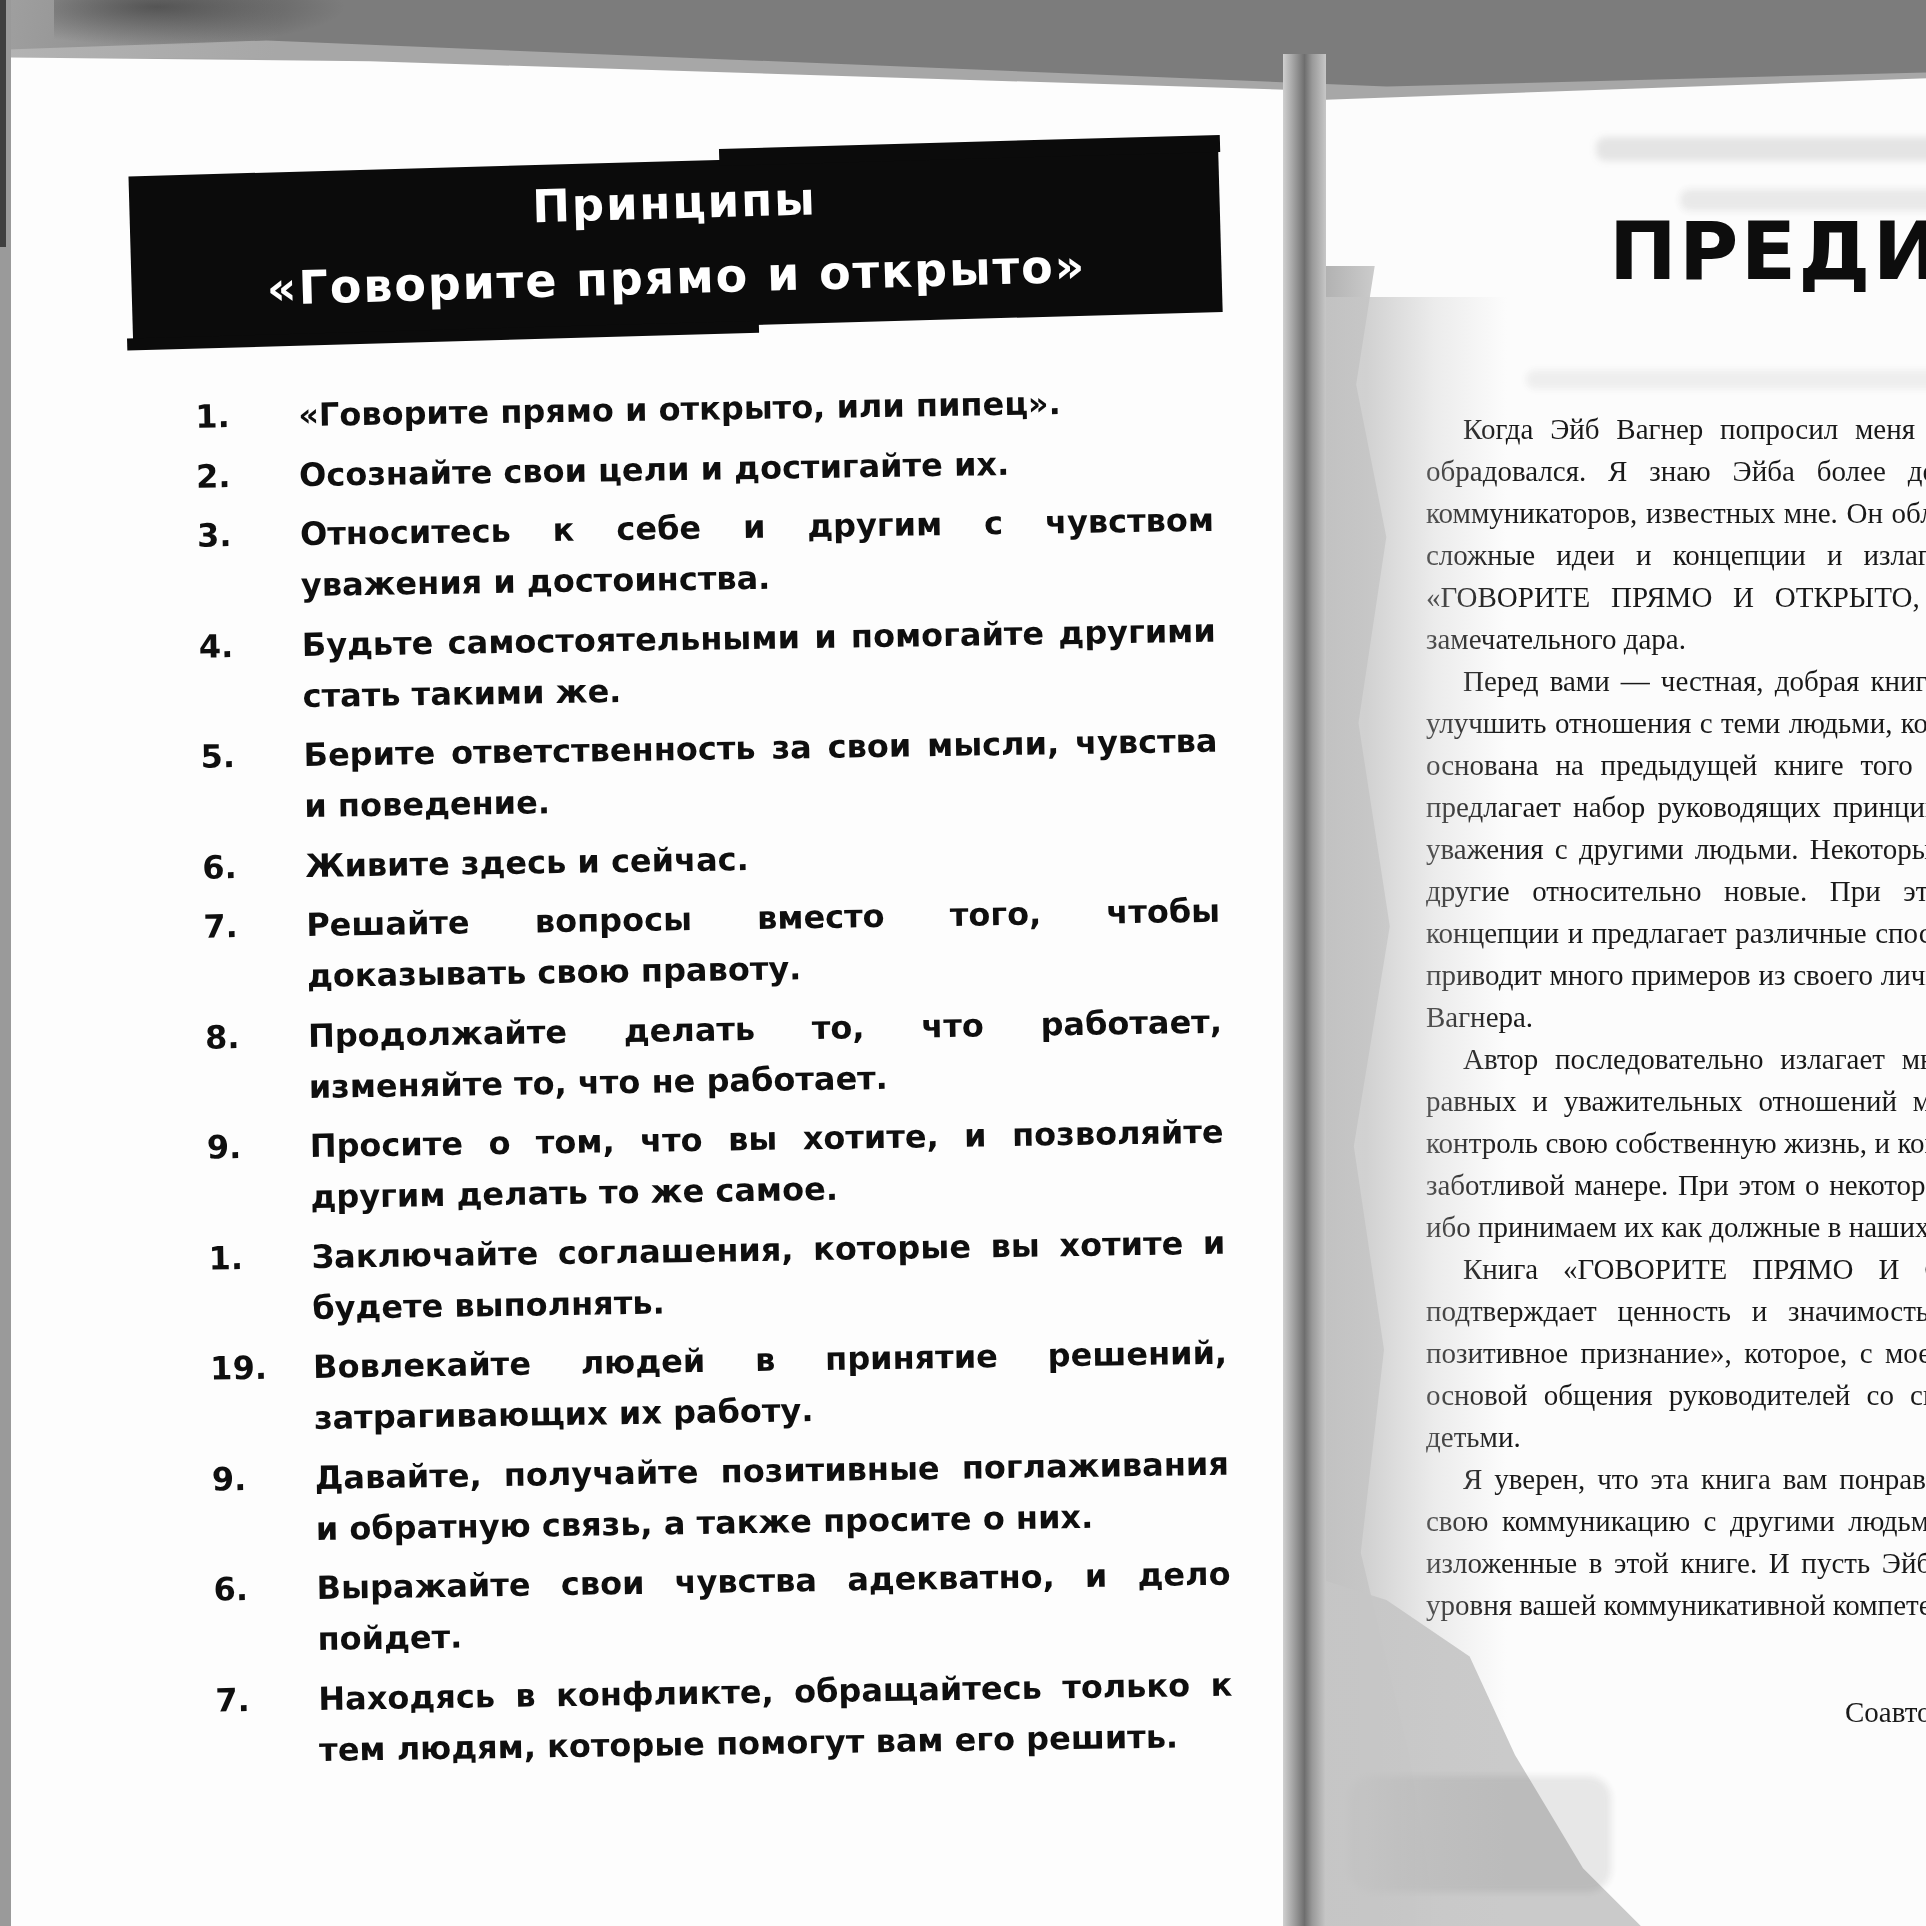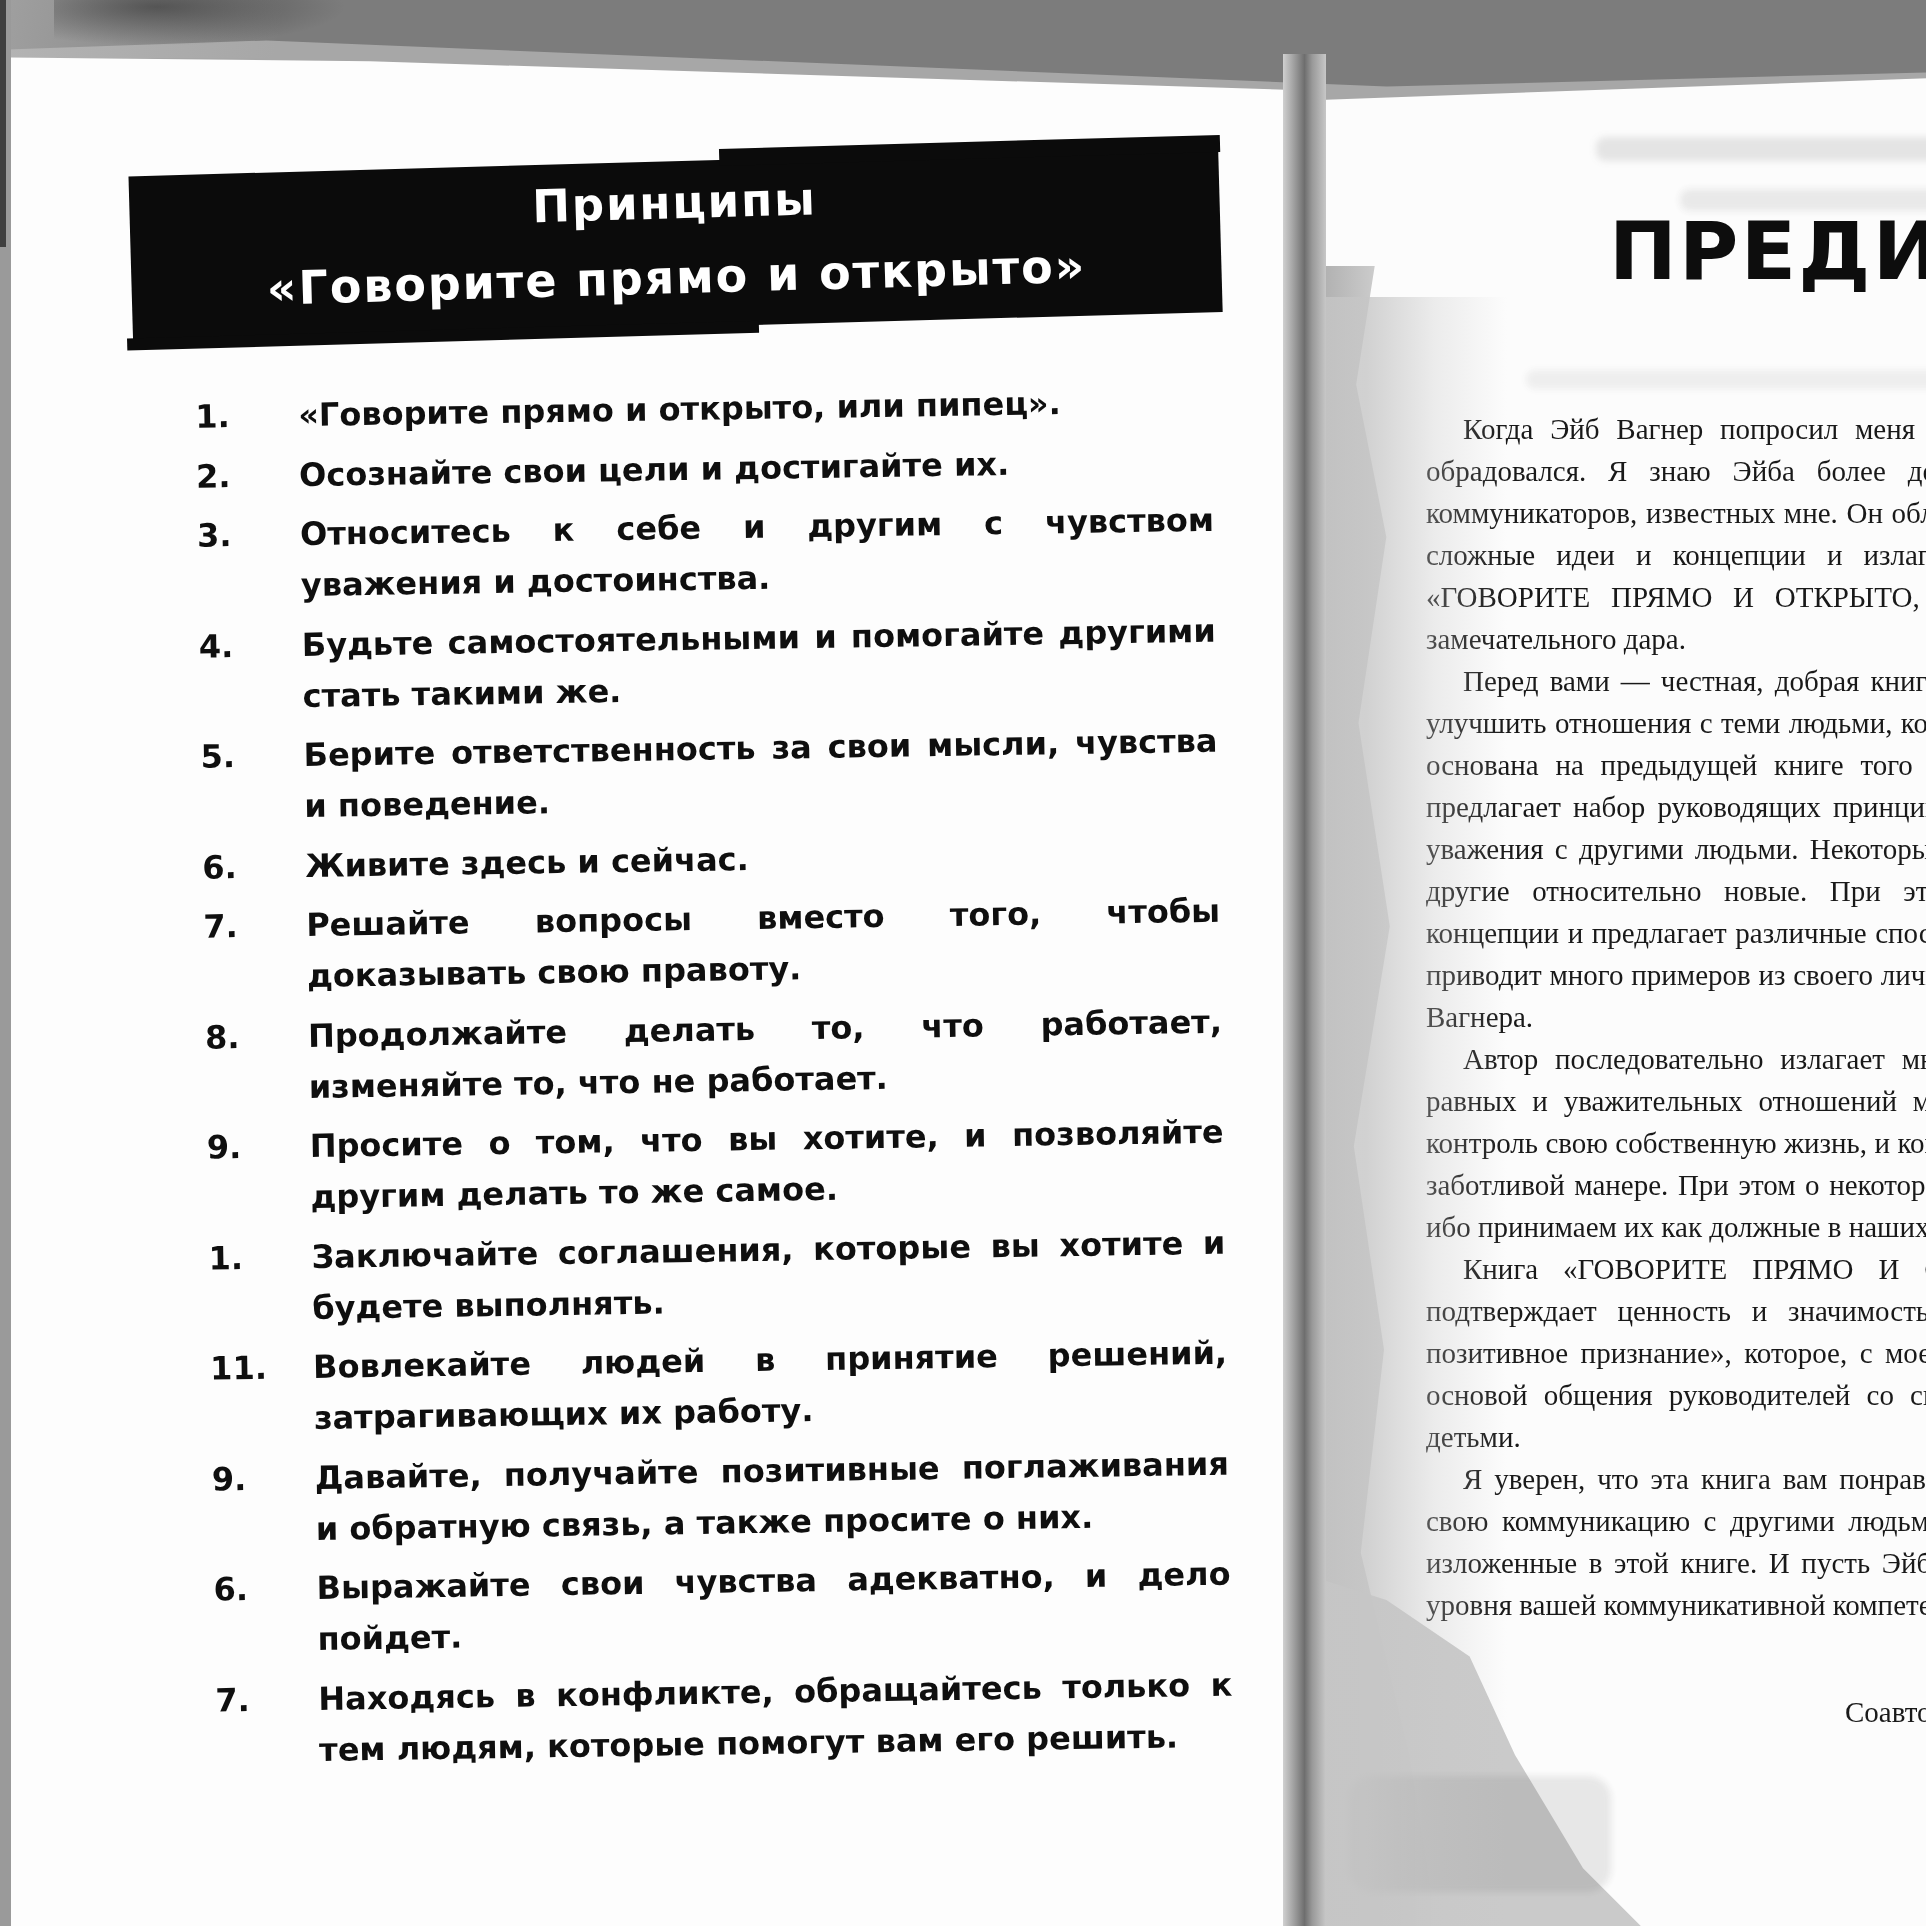--- a/index.html
+++ b/index.html
@@ -106,21 +106,21 @@
           <li><span class="num">1.</span><span class="txt">«Говорите прямо и открыто, или пипец».</span></li>
           <li><span class="num">2.</span><span class="txt">Осознайте свои цели и достигайте их.</span></li>
           <li><span class="num">3.</span><span class="txt">Относитесь к себе и другим с чувством уважения и достоинства.</span></li>
           <li><span class="num">4.</span><span class="txt">Будьте самостоятельными и помогайте другими стать такими же.</span></li>
           <li><span class="num">5.</span><span class="txt">Берите ответственность за свои мысли, чувства и поведение.</span></li>
           <li><span class="num">6.</span><span class="txt">Живите здесь и сейчас.</span></li>
           <li><span class="num">7.</span><span class="txt">Решайте вопросы вместо того, чтобы доказывать свою правоту.</span></li>
           <li><span class="num">8.</span><span class="txt">Продолжайте делать то, что работает, изменяйте то, что не работает.</span></li>
           <li><span class="num">9.</span><span class="txt">Просите о том, что вы хотите, и позволяйте другим делать то же самое.</span></li>
           <li><span class="num">1.</span><span class="txt">Заключайте соглашения, которые вы хотите и будете выполнять.</span></li>
-          <li><span class="num">11.</span><span class="txt">Вовлекайте людей в принятие решений, затрагивающих их работу.</span></li>
+          <li><span class="num">19.</span><span class="txt">Вовлекайте людей в принятие решений, затрагивающих их работу.</span></li>
           <li><span class="num">9.</span><span class="txt">Давайте, получайте позитивные поглаживания и обратную связь, а также просите о них.</span></li>
           <li><span class="num">6.</span><span class="txt">Выражайте свои чувства адекватно, и дело пойдет.</span></li>
           <li><span class="num">7.</span><span class="txt">Находясь в конфликте, обращайтесь только к тем людям, которые помогут вам его решить.</span></li>
         </ol>
     </div>
 
   </div>
 
   <div class="gutter"></div>
 

